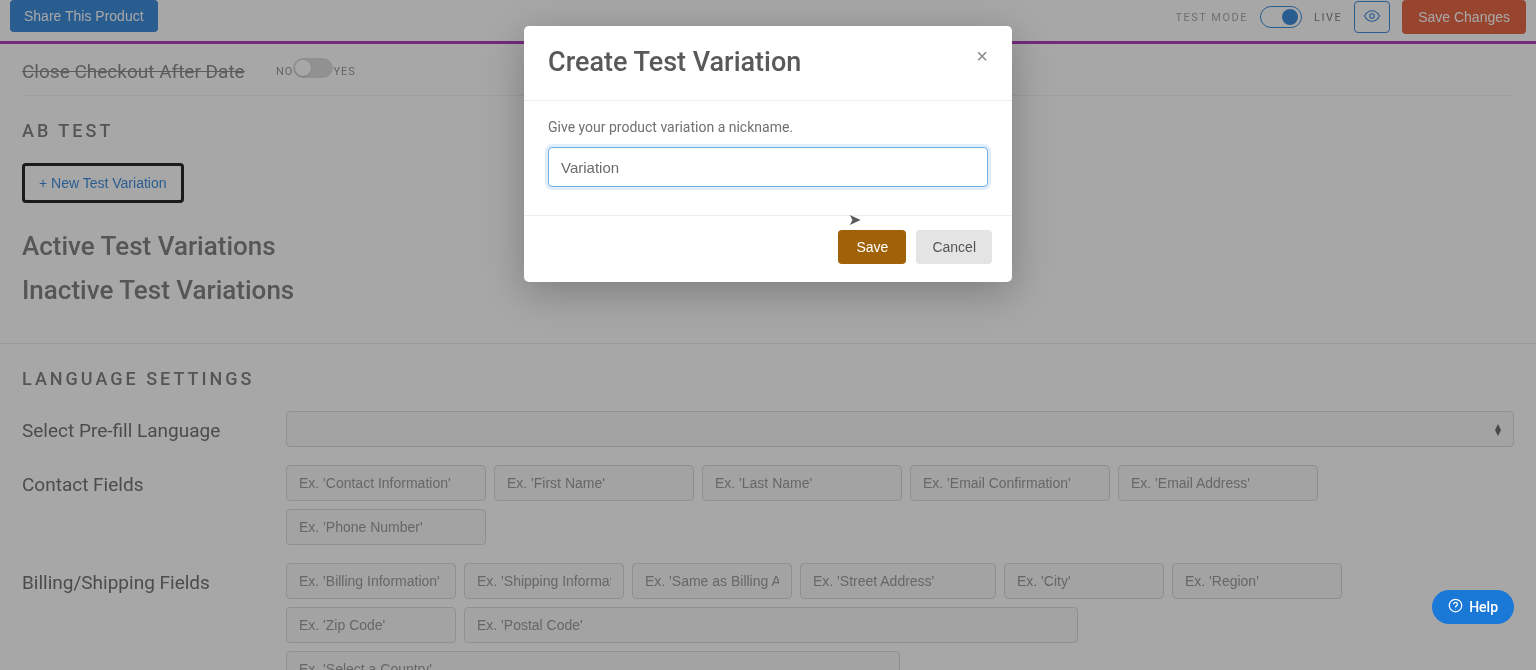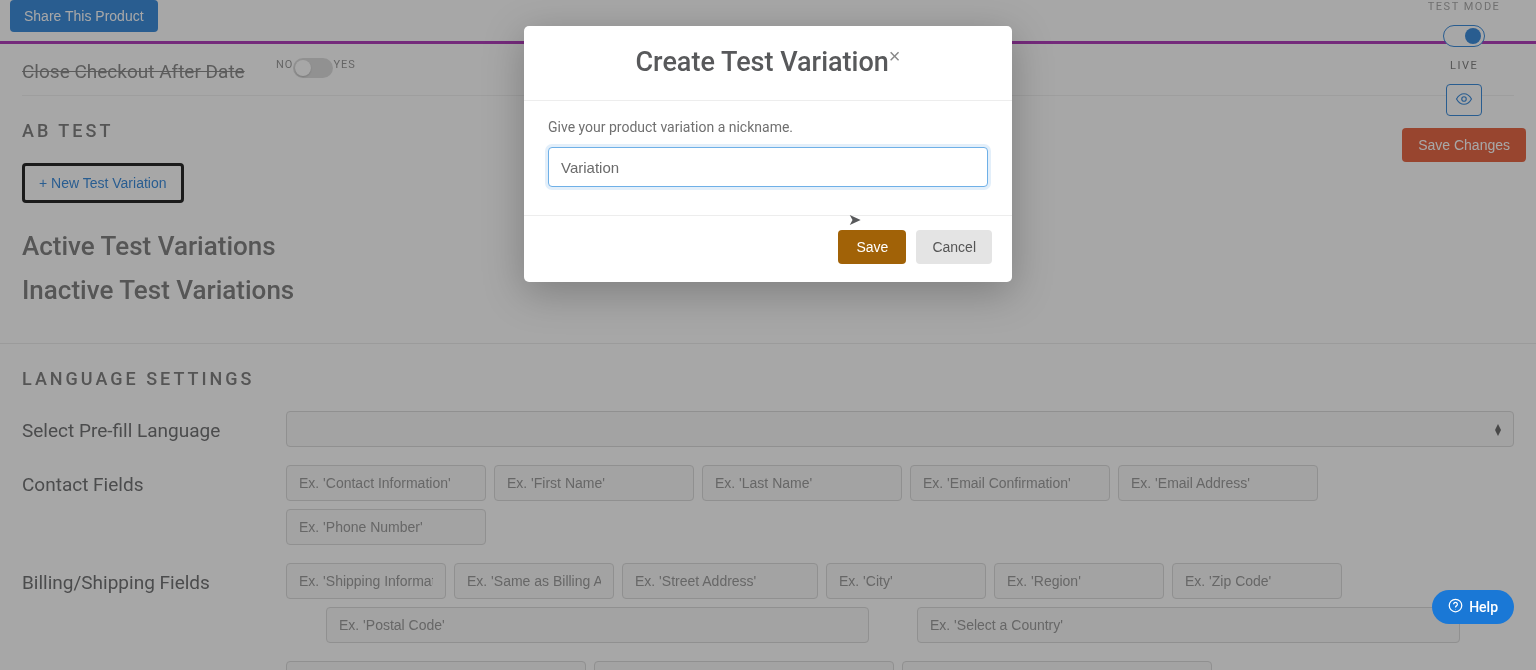--- a/index.html
+++ b/index.html
@@ -28,21 +28,20 @@
       border-radius: 4px;
       padding: 8px 14px;
       font-size: 14px;
       cursor: pointer;
     }
     .topbar-right {
       margin-left: auto;
       display: flex;
       align-items: center;
       gap: 12px;
-      flex-direction: column;
     }
     .test-mode-label {
       font-size: 11px;
       letter-spacing: 1.5px;
       color: #9a9a9a;
     }
     .toggle-pill {
       width: 42px;
       height: 22px;
       background: #fff;
@@ -92,21 +91,21 @@
       border-bottom: 1px solid #eee;
       font-size: 14px;
     }
     .close-checkout-row .field-label {
       width: 254px;
       text-decoration: line-through;
       color: #777;
     }
     .no-yes {
       display: flex;
-      align-items: flex-start;
+      align-items: flex-end;
       font-size: 11px;
       letter-spacing: 1px;
       color: #888;
     }
     .toggle-sm {
       width: 40px; height: 20px;
       background: #d8d8d8;
       border-radius: 20px;
       position: relative;
     }
@@ -180,21 +179,21 @@
       font-size: 12px;
       color: #555;
       display: flex;
       flex-direction: column;
       line-height: 6px;
     }
     input::placeholder { color: #8a8a8a; }
     
     .w-200 { width: 200px; } .w-300 { width: 300px; } .w-310 { width: 310px; }
     .w-160 { width: 160px; } .w-170 { width: 170px; } .w-180 { width: 196px; }
-    .w-610 { width: 543px; margin-left: 40px; }
+    .w-610 { width: 614px; }
 
     
     .overlay {
       position: absolute;
       inset: 0;
       background: rgba(60,60,60,0.45);
       display: flex;
       justify-content: center;
       z-index: 100;
     }
@@ -205,21 +204,21 @@
       margin-top: 26px;
       height: fit-content;
       box-shadow: 0 10px 40px rgba(0,0,0,0.25);
       display: flex;
       flex-direction: column;
     }
     .modal-header {
       padding: 20px 24px 22px 24px;
       border-bottom: 1px solid #ededed;
       display: flex;
-      justify-content: center;
+      justify-content: space-between;
       align-items: flex-start;
     }
     .modal-title {
       font-size: 27px;
       color: #58595b;
       font-weight: 500;
     }
     .modal-close {
       font-size: 20px;
       color: #888;
@@ -363,20 +362,21 @@
         <input class="text-input w-200" placeholder="Ex. 'Last Name'" style="">
         <input class="text-input w-200" placeholder="Ex. 'Email Confirmation'" style="">
         <input class="text-input w-200" placeholder="Ex. 'Email Address'" style="">
         <input class="text-input w-200" placeholder="Ex. 'Phone Number'" style="">
       </div>
     </div>
 
     <div class="field-row">
       <div class="field-label">Billing/Shipping Fields</div>
       <div class="field-inputs">
+        <input class="text-input w-170" placeholder="Ex. 'Billing Information'" style="">
         <input class="text-input w-160" placeholder="Ex. 'Shipping Informatio" style="">
         <input class="text-input w-160" placeholder="Ex. 'Same as Billing Ad" style="">
         <input class="text-input w-180" placeholder="Ex. 'Street Address'" style="">
         <input class="text-input w-160" placeholder="Ex. 'City'" style="">
         <input class="text-input w-170" placeholder="Ex. 'Region'" style="">
         <input class="text-input w-170" placeholder="Ex. 'Zip Code'" style="">
         <input class="text-input w-610" placeholder="Ex. 'Postal Code'" style="">
         <input class="text-input w-610" placeholder="Ex. 'Select a Country'" style="">
       </div>
     </div>

